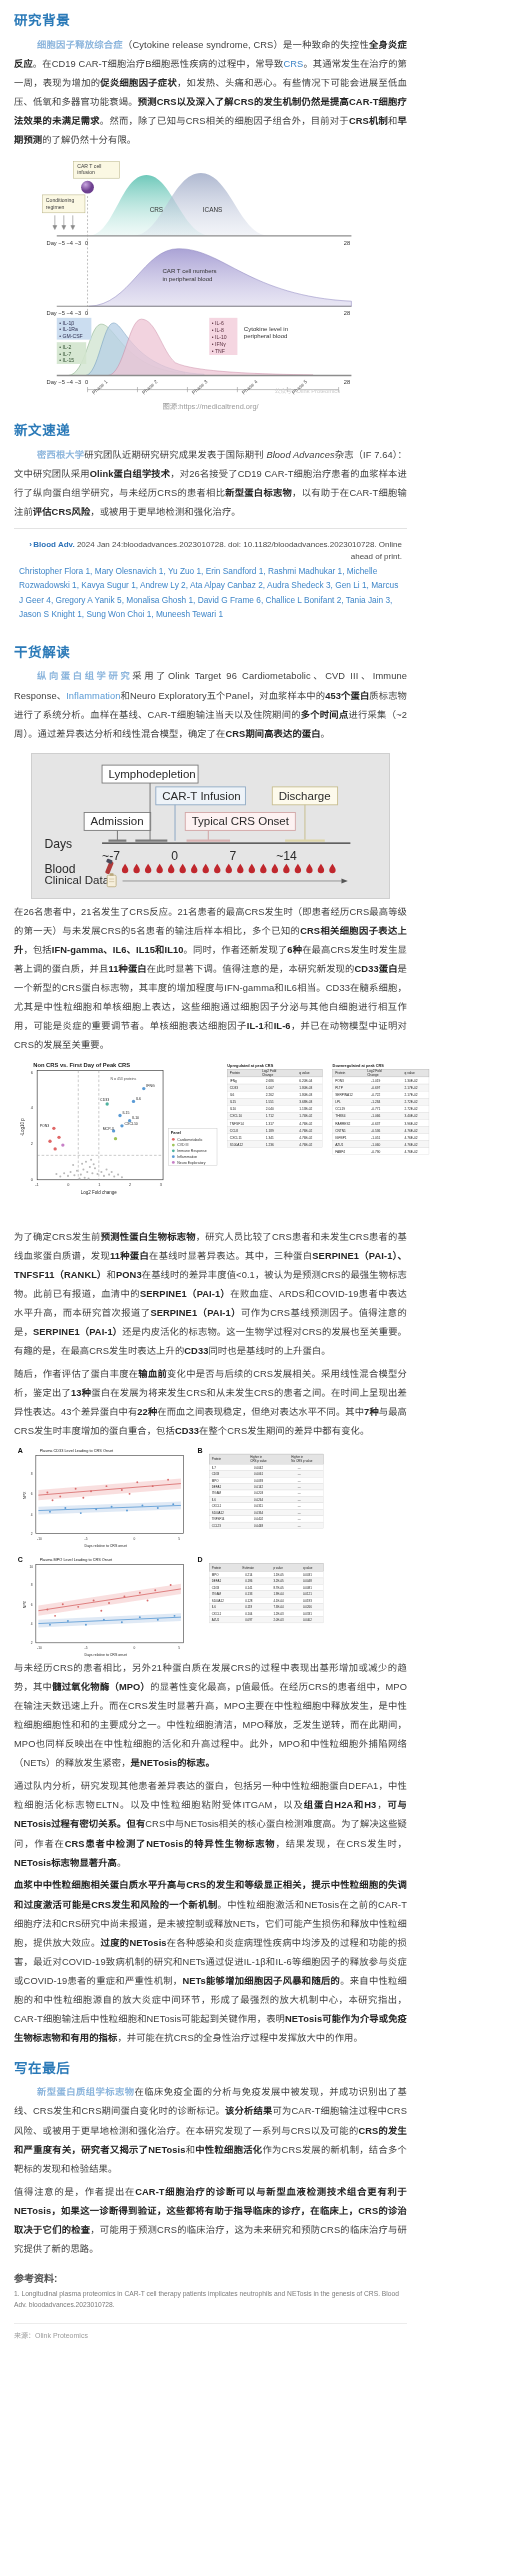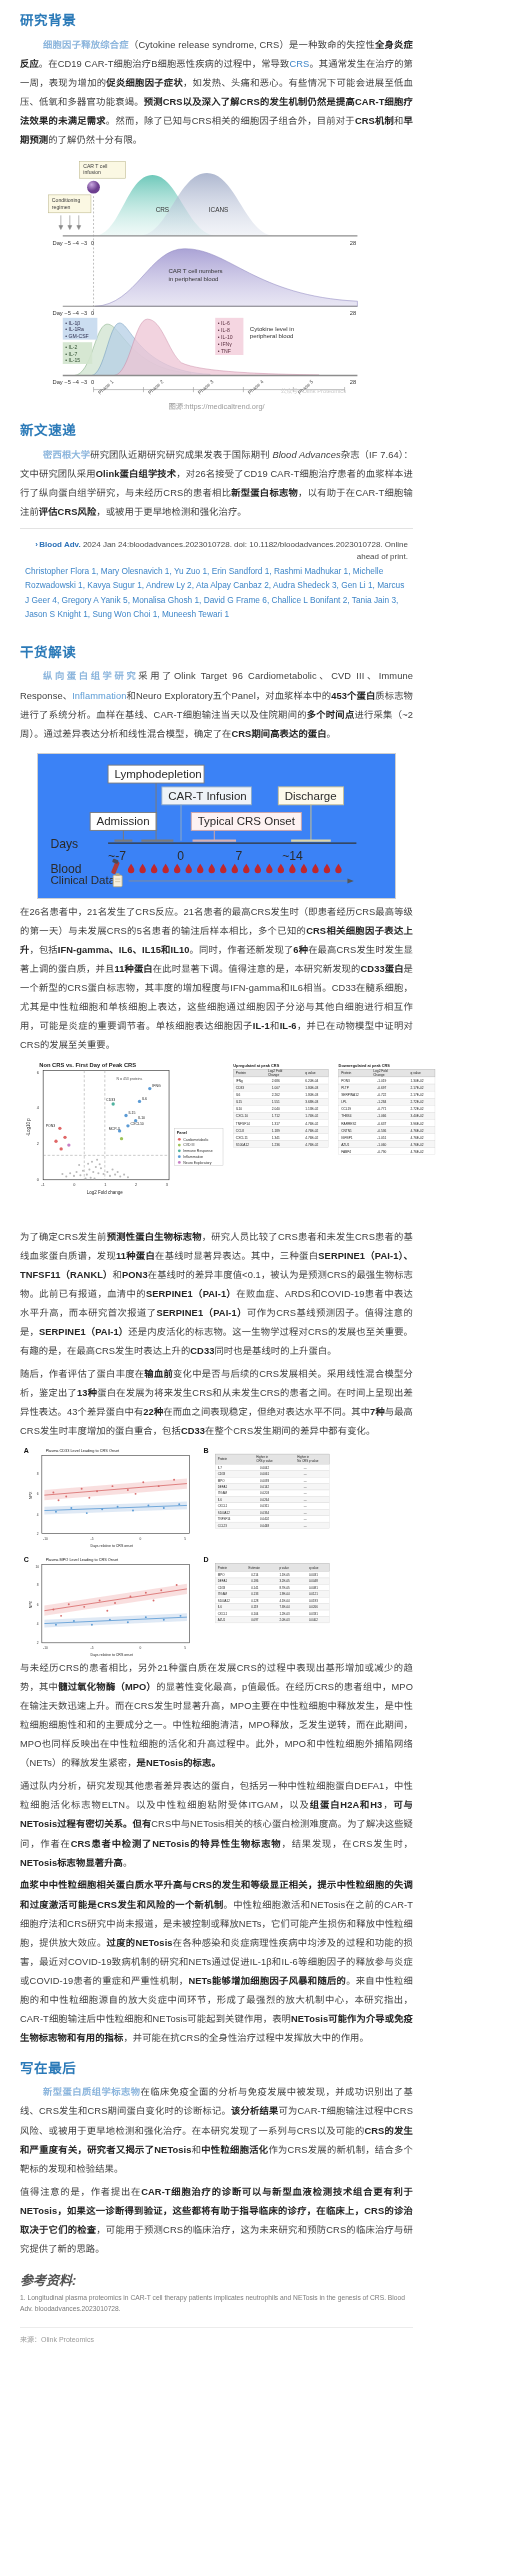--- a/index.html
+++ b/index.html
@@ -7,21 +7,21 @@
   html, body {
     margin: 0; padding: 0;
     background: #ffffff;
   }
   body {
     width: 513px;
     font-family: "Liberation Sans", "DejaVu Sans", sans-serif;
     color: #3b3b3b;
     -webkit-font-smoothing: antialiased;
   }
-  .page { width: 421px; padding: 0 14px 0 14px; margin-left: 6px; }
+  .page { width: 421px; padding: 0 14px 0 14px; }
 
   
   .sec-head {
     font-size: 13.5px;
     font-weight: bold;
     color: #2b7ab8;
     letter-spacing: 0.6px;
     margin: 11.6px 0 6.4px 0;
     line-height: 1.3;
   }
@@ -79,35 +79,34 @@
     font-size: 8.3px;
     line-height: 1.75;
     color: #3f86c8;
     margin-bottom: 3.9px;
   }
 
   
   .tl-box {
     width: 359px; margin: 0 auto;
     border: 0.6px solid #cfcfcf;
-    background: #3b82f6;
+    background: #e5e5e5;
     padding: 6.4px 7.7px 7.7px 7.7px;
   }
 
   
   .volc-wrap { width: 424px; margin: 0 auto; }
 
   
   .panel-wrap { width: 443px; margin: 0 auto; }
 
   
   .refs-head {
-    font-size: 13px; font-weight: bold; color: #555;
+    font-size: 10px; font-weight: bold; color: #555;
     margin: 11.6px 0 2.6px 0;
-    font-style: italic;
   }
   .refs {
     font-size: 6.7px; color: #7b7b7b; line-height: 1.65;
     margin-bottom: 13px;
   }
   .source-bar {
     border-top: 0.6px solid #ececec;
     font-size: 7px; color: #9b9b9b;
     padding: 5.8px 0 9px 0;
   }

